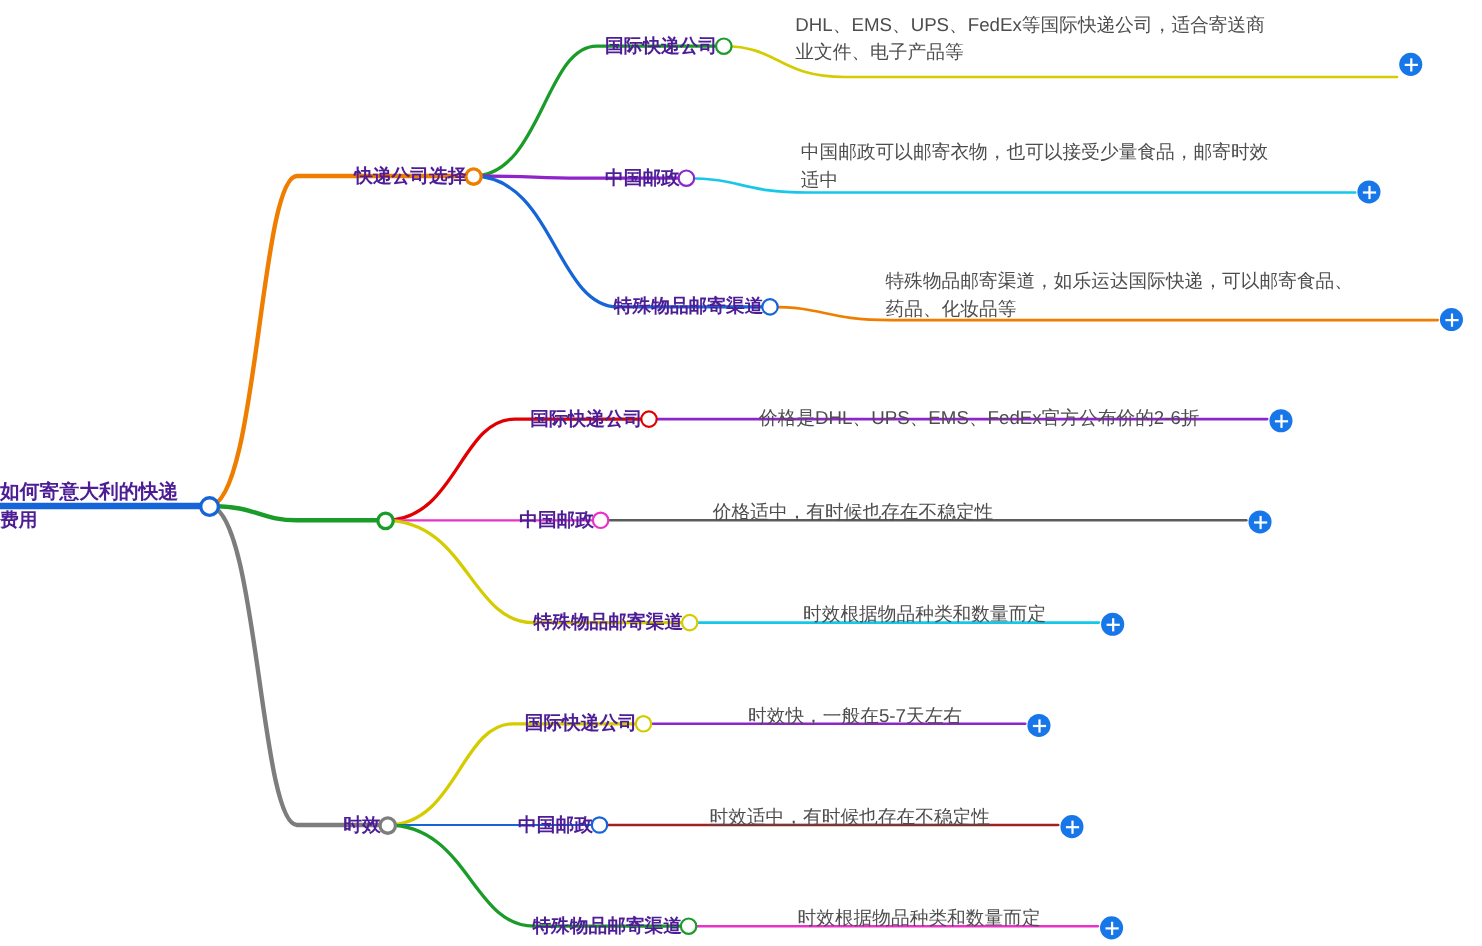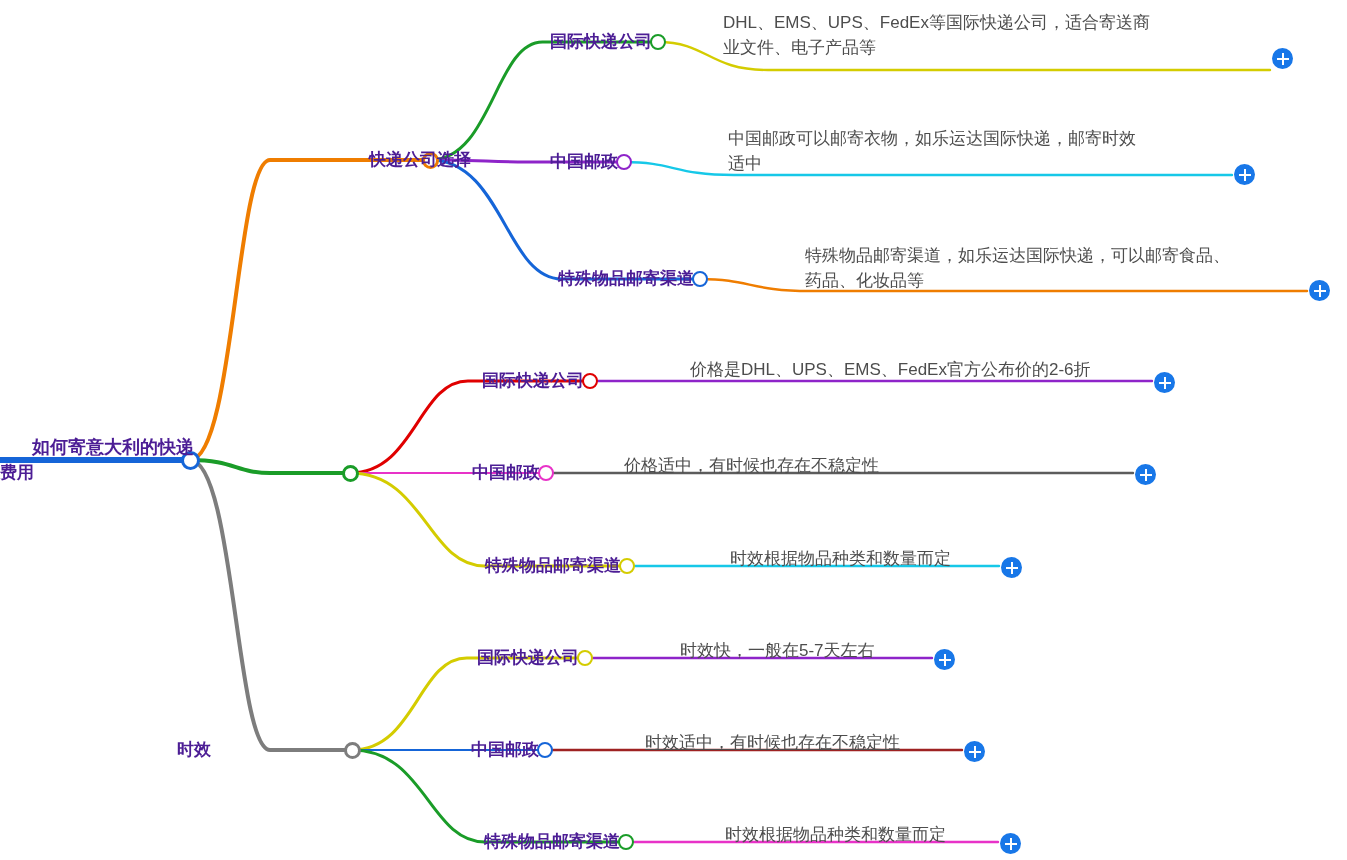--- a/index.html
+++ b/index.html
@@ -44,61 +44,61 @@
         <path d="M 585 658 L 932 658" stroke="#8e24c9" stroke-width="2.4"></path>
         <path d="M 352 750 C 405.2125 750 408.115 750 448.75 750 L 545 750" stroke="#1565d8" stroke-width="2"></path>
         <path d="M 545 750 L 962 750" stroke="#9e2222" stroke-width="2.4"></path>
         <path d="M 352 750 C 425.26 750 429.256 842 485.2 842 L 626 842" stroke="#1a9c28" stroke-width="3"></path>
         <path d="M 626 842 L 998 842" stroke="#e832c8" stroke-width="2.4"></path>
       </g>
   </svg>
 
   <div id="overlay">
       <div class="dot" style="width: 17px; height: 17px; border: 3px solid rgb(239, 125, 0); left: 421.5px; top: 151.5px;"></div>
-      <div class="node-label topic-label" style="left: 0px; top: 151px; width: 424px; text-align: right; padding-left: 47px;">快递公司选择</div>
+      <div class="node-label topic-label" style="left: 0px; top: 151px; width: 424px; text-align: right;">快递公司选择</div>
       <div class="dot" style="width: 16px; height: 16px; border: 2.5px solid rgb(26, 156, 40); left: 650px; top: 34px;"></div>
       <div class="node-label sub-label" style="left: 0px; top: 33px; width: 652px; text-align: right;">国际快递公司</div>
       <div class="leaf-label" style="left: 723px; top: 10px;">DHL、EMS、UPS、FedEx等国际快递公司，适合寄送商
 业文件、电子产品等</div>
       <div class="plus" style="left: 1272px; top: 48px; background: rgb(24, 119, 232);"></div>
       <div class="dot" style="width: 16px; height: 16px; border: 2.5px solid rgb(142, 36, 201); left: 616px; top: 154px;"></div>
       <div class="node-label sub-label" style="left: 0px; top: 153px; width: 618px; text-align: right;">中国邮政</div>
-      <div class="leaf-label" style="left: 728px; top: 126px;">中国邮政可以邮寄衣物，如乐运达国际快递，邮寄时效
+      <div class="leaf-label" style="left: 728px; top: 126px;">中国邮政可以邮寄衣物，也可以接受少量食品，邮寄时效
 适中</div>
       <div class="plus" style="left: 1234px; top: 164px; background: rgb(24, 119, 232);"></div>
       <div class="dot" style="width: 16px; height: 16px; border: 2.5px solid rgb(21, 101, 216); left: 692px; top: 271px;"></div>
       <div class="node-label sub-label" style="left: 0px; top: 270px; width: 694px; text-align: right;">特殊物品邮寄渠道</div>
       <div class="leaf-label" style="left: 805px; top: 243px;">特殊物品邮寄渠道，如乐运达国际快递，可以邮寄食品、
 药品、化妆品等</div>
       <div class="plus" style="left: 1309px; top: 280px; background: rgb(24, 119, 232);"></div>
       <div class="dot" style="width: 17px; height: 17px; border: 3px solid rgb(26, 156, 40); left: 341.5px; top: 464.5px;"></div>
       <div class="node-label topic-label" style="left: 0px; top: 464px; width: 315px; text-align: left;">费用</div>
       <div class="dot" style="width: 16px; height: 16px; border: 2.5px solid rgb(224, 0, 0); left: 582px; top: 373px;"></div>
       <div class="node-label sub-label" style="left: 0px; top: 372px; width: 584px; text-align: right;">国际快递公司</div>
-      <div class="leaf-label" style="left: 690px; top: 357px;">价格是DHL、UPS、EMS、FedEx官方公布价的2-6折</div>
+      <div class="leaf-label" style="left: 690px; top: 367px;">价格是DHL、UPS、EMS、FedEx官方公布价的2-6折</div>
       <div class="plus" style="left: 1154px; top: 372px; background: rgb(24, 119, 232);"></div>
       <div class="dot" style="width: 16px; height: 16px; border: 2.5px solid rgb(232, 50, 200); left: 538px; top: 465px;"></div>
       <div class="node-label sub-label" style="left: 0px; top: 464px; width: 540px; text-align: right;">中国邮政</div>
-      <div class="leaf-label" style="left: 624px; top: 453px; text-align: right;">价格适中，有时候也存在不稳定性</div>
+      <div class="leaf-label" style="left: 648px; top: 453px; text-align: right;">价格适中，有时候也存在不稳定性</div>
       <div class="plus" style="left: 1135px; top: 464px; background: rgb(24, 119, 232);"></div>
       <div class="dot" style="width: 16px; height: 16px; border: 2.5px solid rgb(212, 204, 0); left: 619px; top: 558px;"></div>
       <div class="node-label sub-label" style="left: 0px; top: 557px; width: 621px; text-align: right;">特殊物品邮寄渠道</div>
       <div class="leaf-label" style="left: 730px; top: 546px;">时效根据物品种类和数量而定</div>
       <div class="plus" style="left: 1001px; top: 557px; background: rgb(24, 119, 232);"></div>
       <div class="dot" style="width: 17px; height: 17px; border: 3px solid rgb(125, 125, 125); left: 343.5px; top: 741.5px;"></div>
-      <div class="node-label topic-label" style="left: 0px; top: 741px; width: 346px; text-align: center; padding-left: 21px;">时效</div>
+      <div class="node-label topic-label" style="left: 0px; top: 741px; width: 346px; text-align: right;">时效</div>
       <div class="dot" style="width: 16px; height: 16px; border: 2.5px solid rgb(212, 204, 0); left: 577px; top: 650px;"></div>
       <div class="node-label sub-label" style="left: 0px; top: 649px; width: 579px; text-align: right;">国际快递公司</div>
       <div class="leaf-label" style="left: 680px; top: 638px;">时效快，一般在5-7天左右</div>
       <div class="plus" style="left: 934px; top: 649px; background: rgb(24, 119, 232);"></div>
       <div class="dot" style="width: 16px; height: 16px; border: 2.5px solid rgb(21, 101, 216); left: 537px; top: 742px;"></div>
       <div class="node-label sub-label" style="left: 0px; top: 741px; width: 539px; text-align: right;">中国邮政</div>
       <div class="leaf-label" style="left: 645px; top: 730px; text-decoration: underline;">时效适中，有时候也存在不稳定性</div>
       <div class="plus" style="left: 964px; top: 741px; background: rgb(24, 119, 232);"></div>
       <div class="dot" style="width: 16px; height: 16px; border: 2.5px solid rgb(26, 156, 40); left: 618px; top: 834px;"></div>
       <div class="node-label sub-label" style="left: 0px; top: 833px; width: 620px; text-align: right;">特殊物品邮寄渠道</div>
       <div class="leaf-label" style="left: 725px; top: 822px;">时效根据物品种类和数量而定</div>
       <div class="plus" style="left: 1000px; top: 833px; background: rgb(24, 119, 232);"></div>
       <div class="dot" style="width: 19px; height: 19px; border: 3px solid rgb(21, 101, 216); left: 180.5px; top: 450.5px;"></div>
-      <div class="node-label root-label" style="left: 12px; top: 438px; width: 182px; text-align: right;">如何寄意大利的快递</div>
+      <div class="node-label root-label" style="left: 0px; top: 438px; width: 182px; ">如何寄意大利的快递</div>
     </div>
 
 </div>
 
 </body></html>

